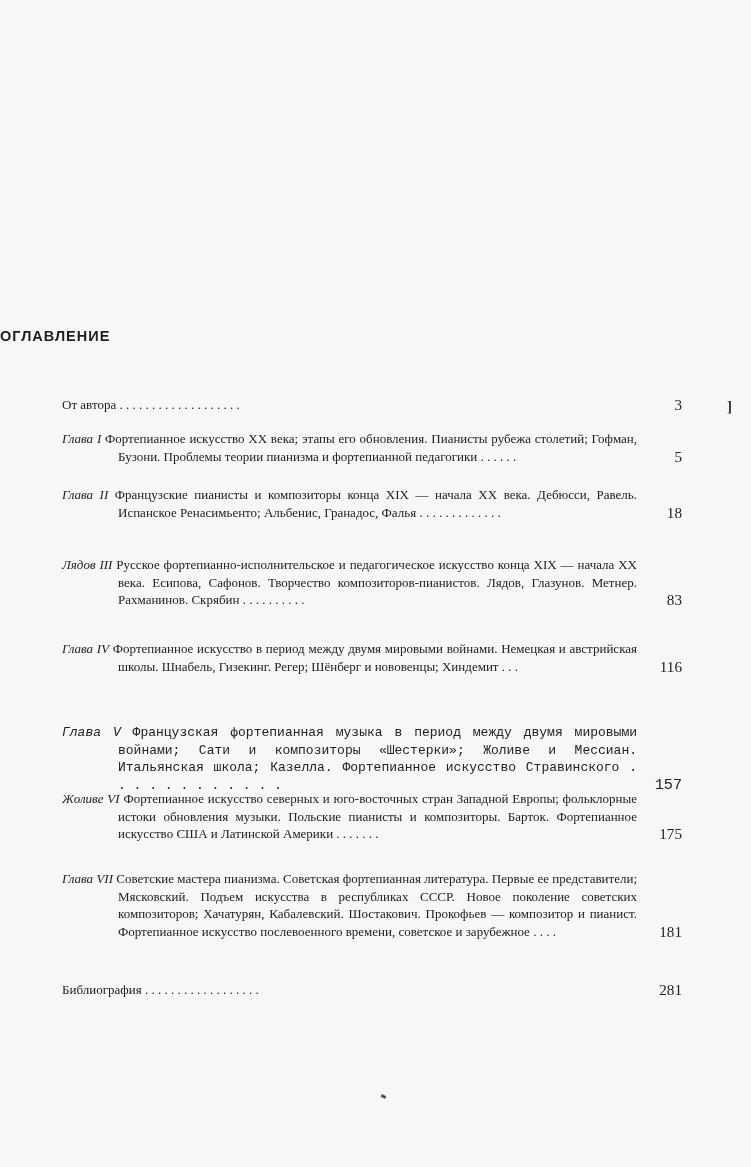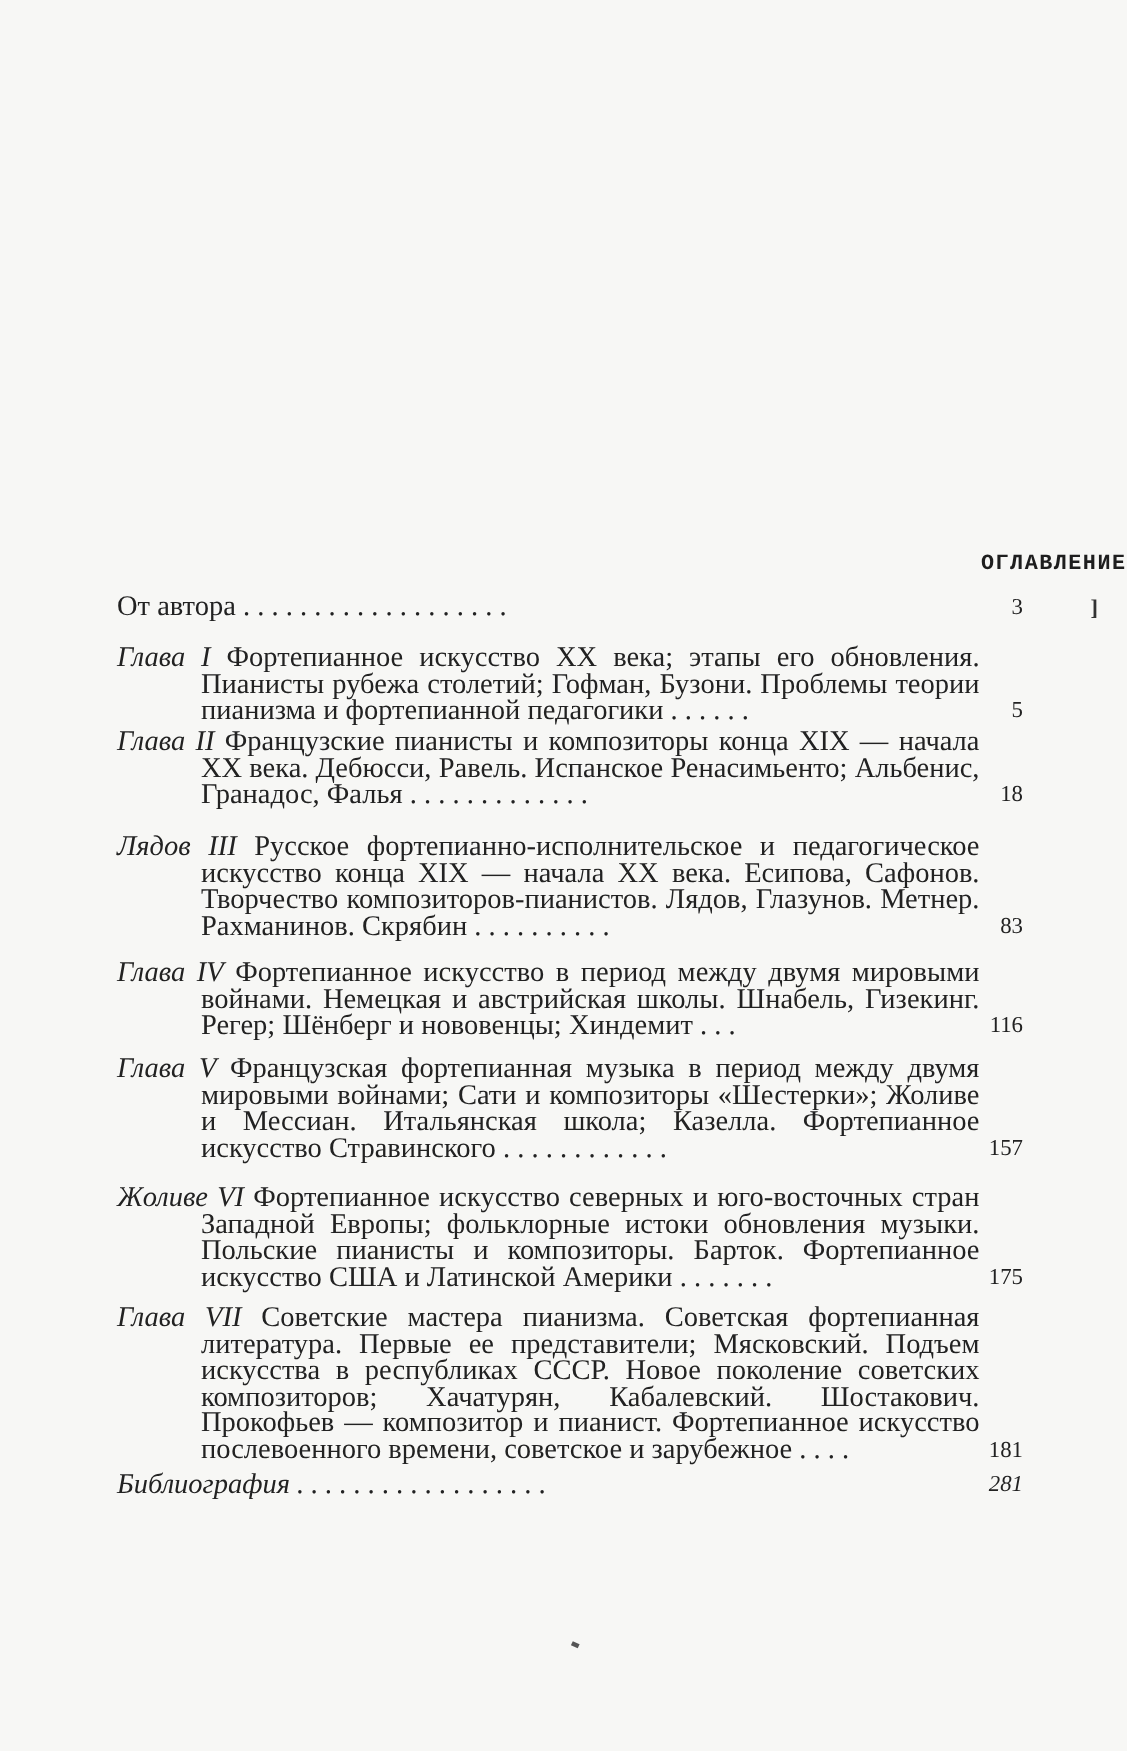--- a/index.html
+++ b/index.html
@@ -6,36 +6,34 @@
     body {
       width: 751px; height: 1167px;
       background: #f7f7f5;
       position: relative;
       overflow: hidden;
       font-family: "Liberation Serif", "DejaVu Serif", serif;
       color: #222;
     }
     .title {
       position: absolute; top: 328px; left: 0; width: 100%;
-      text-align: right;
-      font-family: Liberation Mono, monospace;
+      text-align: left;
+      font-family: Liberation Sans, sans-serif;
       font-weight: bold; font-size: 14.5px; letter-spacing: 1px;
       color: #1e1e1e;
-      margin-top: 40px;
     }
     .toc { position: absolute; left: 62px; width: 620px; top: 396px; }
     .entry { position: relative; margin-bottom: 8px; }
     .entry-text {
-      font-size: 19px; line-height: 17.6px;
+      font-size: 13px; line-height: 17.6px;
       width: 575px;
       text-align: justify;
       text-align-last: left;
       text-indent: -56px; padding-left: 56px;
       box-sizing: border-box;
-      margin-left: 16px;
     }
     .entry.simple .entry-text { padding-left: 0; text-indent: 0; }
     .label { font-style: italic; }
     .dots { letter-spacing: 0; word-spacing: 0; }
     .page {
       position: absolute; right: 0; bottom: 0;
       font-size: 15.2px; line-height: 17.6px;
       width: 50px; text-align: right;
     }
     .bracket {
@@ -67,32 +65,32 @@
       <div class="page">18</div>
     </div>
     <div class="entry" style="position: absolute; top: 160px; left: 0px; width: 620px;">
       <div class="entry-text"><span class="label">Лядов III</span> <span>Русское фортепианно-исполнительское и педагогическое искусство конца XIX — начала XX века. Есипова, Сафонов. Творчество композиторов-пианистов. Лядов, Глазунов. Метнер. Рахманинов. Скрябин</span> <span class="dots">. . . . . . . . . .</span></div>
       <div class="page">83</div>
     </div>
     <div class="entry" style="position: absolute; top: 244px; left: 0px; width: 620px;">
       <div class="entry-text"><span class="label">Глава IV</span> <span>Фортепианное искусство в период между двумя мировыми войнами. Немецкая и австрийская школы. Шнабель, Гизекинг. Регер; Шёнберг и нововенцы; Хиндемит</span> <span class="dots">. . .</span></div>
       <div class="page">116</div>
     </div>
-    <div class="entry" style="position: absolute; top: 308px; left: 0px; width: 620px;">
+    <div class="entry" style="position: absolute; top: 328px; left: 0px; width: 620px; font-family: Liberation Mono, monospace;">
       <div class="entry-text"><span class="label">Глава V</span> <span>Французская фортепианная музыка в период между двумя мировыми войнами; Сати и композиторы «Шестерки»; Жоливе и Мессиан. Итальянская школа; Казелла. Фортепианное искусство Стравинского</span> <span class="dots">. . . . . . . . . . . .</span></div>
       <div class="page">157</div>
     </div>
     <div class="entry" style="position: absolute; top: 394px; left: 0px; width: 620px;">
       <div class="entry-text"><span class="label">Жоливе VI</span> <span>Фортепианное искусство северных и юго-восточных стран Западной Европы; фольклорные истоки обновления музыки. Польские пианисты и композиторы. Барток. Фортепианное искусство США и Латинской Америки</span> <span class="dots">. . . . . . .</span></div>
       <div class="page">175</div>
     </div>
     <div class="entry" style="position: absolute; top: 474px; left: 0px; width: 620px;">
       <div class="entry-text"><span class="label">Глава VII</span> <span>Советские мастера пианизма. Советская фортепианная литература. Первые ее представители; Мясковский. Подъем искусства в республиках СССР. Новое поколение советских композиторов; Хачатурян, Кабалевский. Шостакович. Прокофьев — композитор и пианист. Фортепианное искусство послевоенного времени, советское и зарубежное</span> <span class="dots">. . . .</span></div>
       <div class="page">181</div>
     </div>
-    <div class="entry simple" style="position: absolute; top: 585px; left: 0px; width: 620px; font-style: italic;">
+    <div class="entry simple" style="position: absolute; top: 585px; left: 0px; width: 620px;">
       <div class="entry-text"><span>Библиография</span> <span class="dots">. . . . . . . . . . . . . . . . . .</span></div>
       <div class="page">281</div>
     </div>
   </div>
 
 <div class="bracket">]</div>
 <div class="mark"></div>
 
 </body></html>

